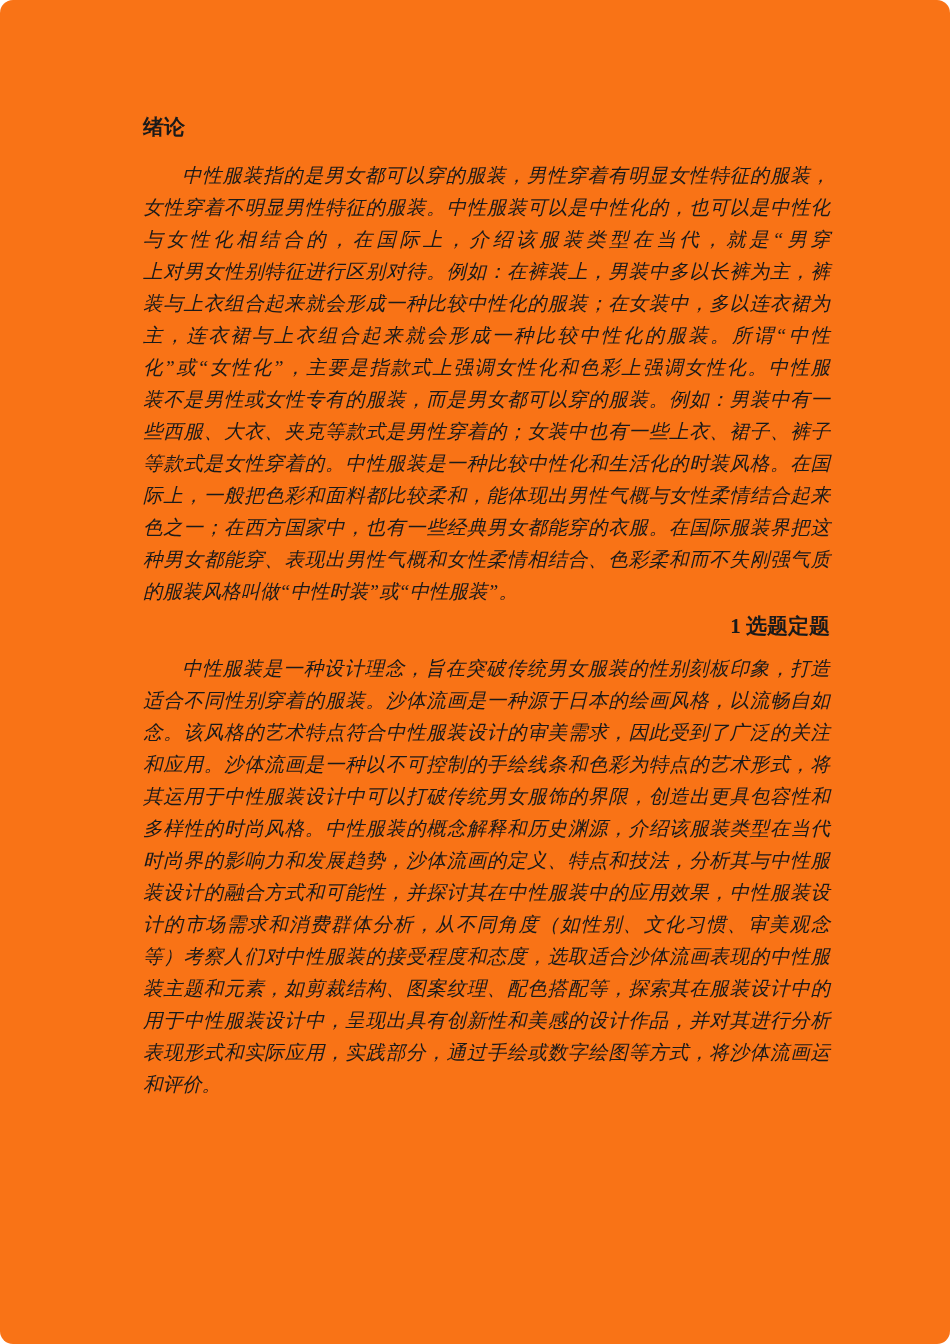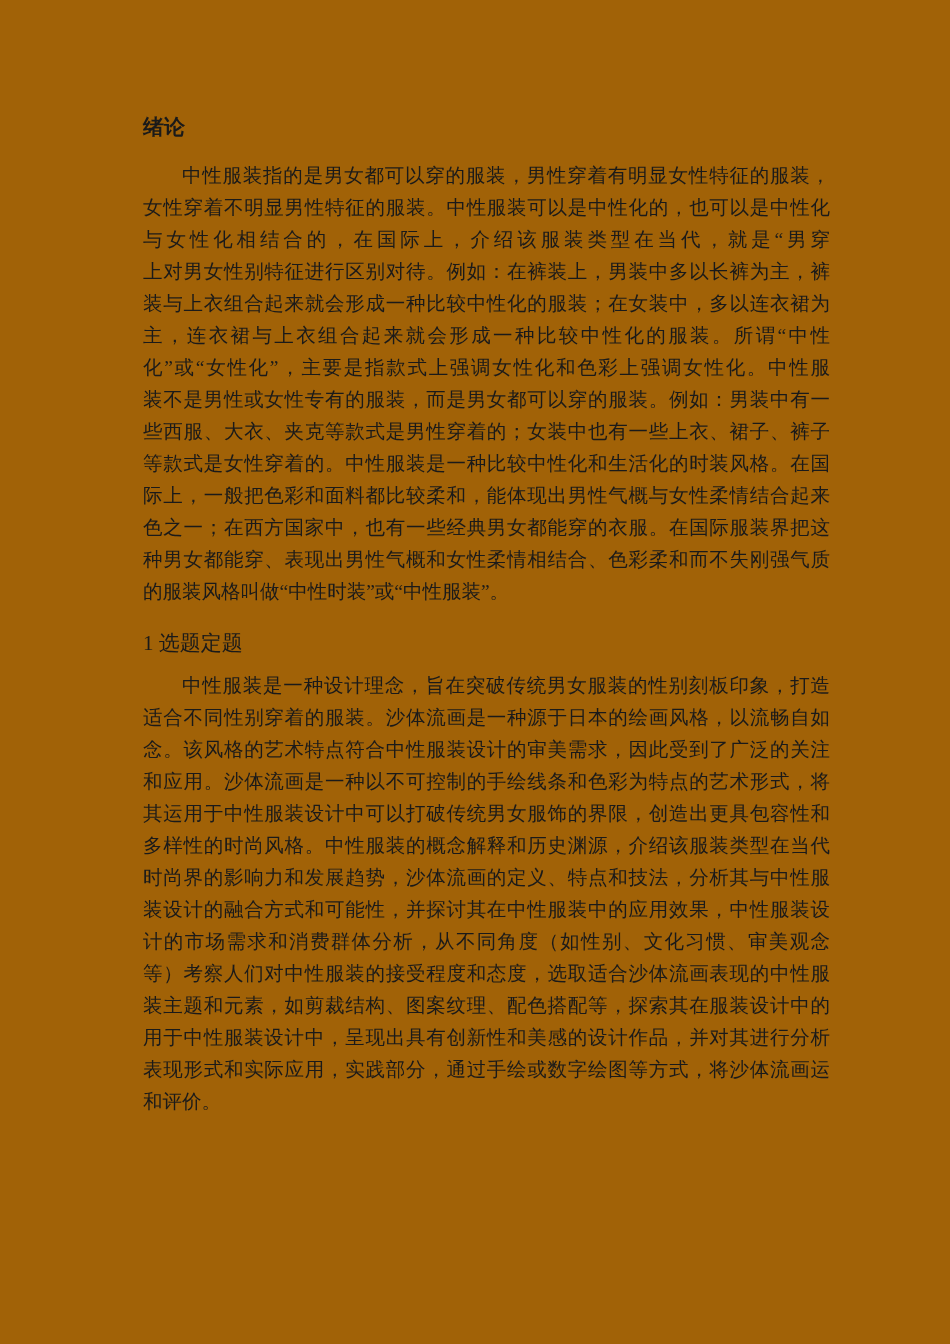--- a/index.html
+++ b/index.html
@@ -4,49 +4,51 @@
 <style>
   html, body {
     margin: 0;
     padding: 0;
     background: #ffffff;
   }
   .page {
     position: relative;
     width: 950px;
     height: 1344px;
-    background: #a16207;
+    background: #f97316;
     color: #1a1a1a;
     font-family: "Liberation Serif", "DejaVu Serif", serif;
     overflow: hidden;
+    border-radius: 13px;
   }
   .content {
     position: absolute;
     left: 143px;
     top: 112px;
     width: 687px;
   }
   .doc-title {
     font-size: 21px;
     font-weight: bold;
     line-height: 30px;
     margin: 0 0 18px 0;
     text-align: left;
   }
   .section-heading {
     font-size: 21px;
-    font-weight: normal;
+    font-weight: bold;
     line-height: 30px;
-    margin: 20px 0 12px 0;
-    text-align: left;
+    margin: 3px 0 12px 0;
+    text-align: right;
   }
   .paragraph {
     font-size: 19.5px;
     line-height: 32px;
     margin: 0;
+    font-style: italic;
   }
   .paragraph .line {
     text-align: justify;
     text-align-last: justify;
     text-justify: inter-ideograph;
   }
   .paragraph .line.first {
     text-indent: 2em;
   }
   .paragraph .line.last {

